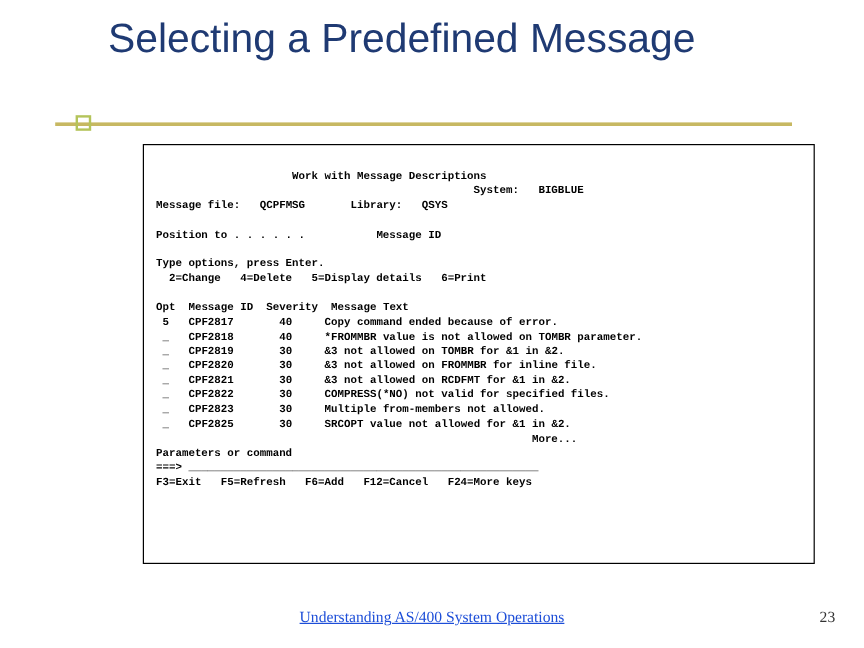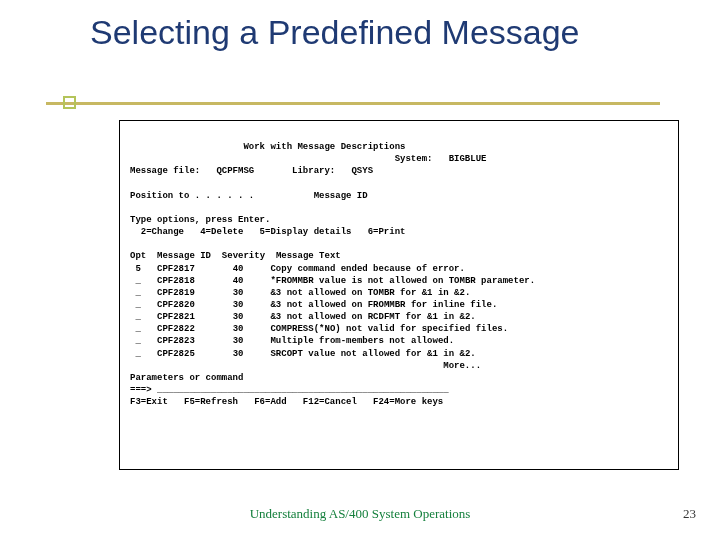--- a/index.html
+++ b/index.html
@@ -58,22 +58,23 @@
     color: #000;
     margin-left: 24px;
   }
   .footer {
     position: absolute;
     bottom: 18px;
     left: 0;
     right: 0;
     text-align: center;
     font-size: 13px;
-    color: #15803d;
+    color: #1d4ed8;
     font-family: "Times New Roman", serif;
+    text-decoration: underline;
   }
   .pagenum {
     position: absolute;
     right: 24px;
     bottom: 18px;
     font-size: 13px;
     color: #333;
     font-family: "Times New Roman", serif;
     margin-top: 12px;
   }

